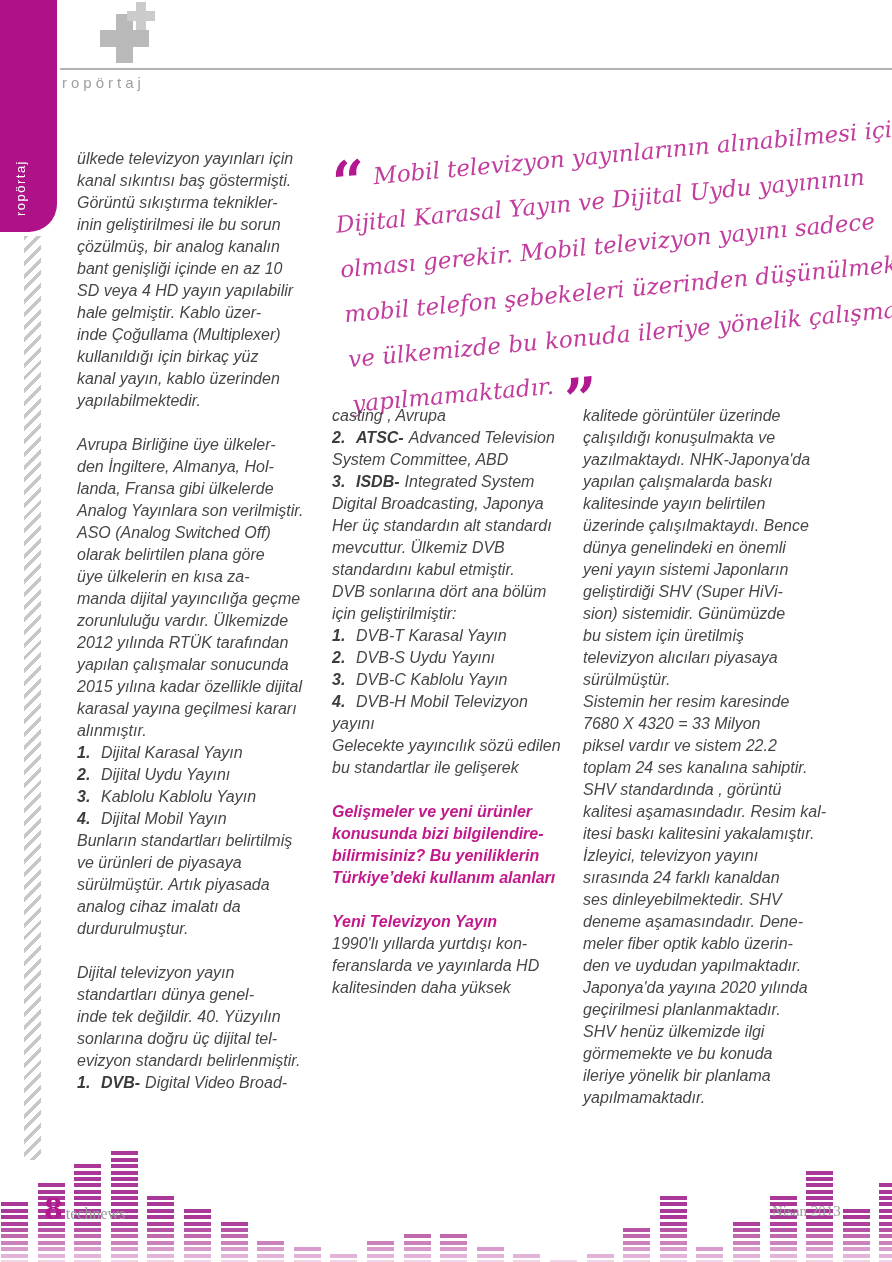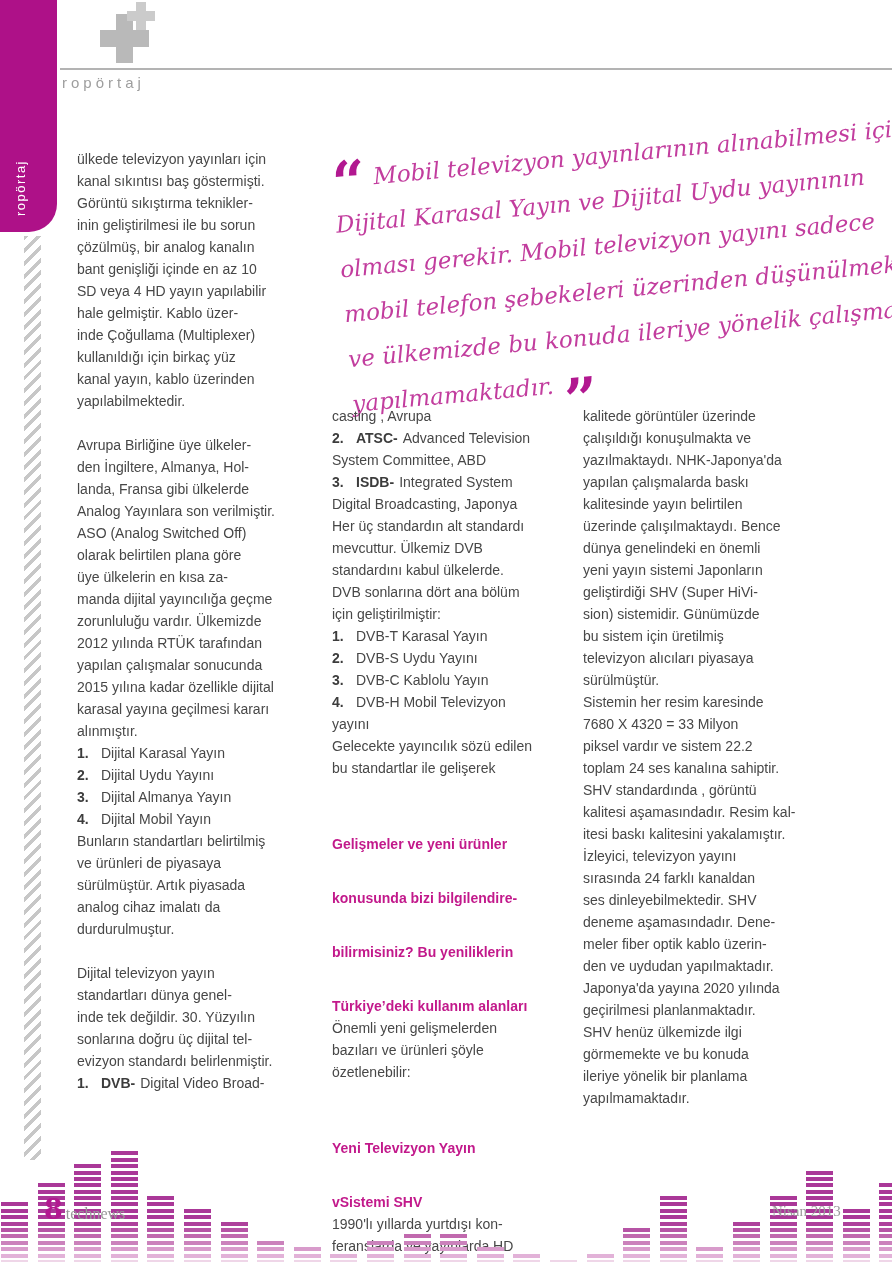--- a/index.html
+++ b/index.html
@@ -39,27 +39,27 @@
   .qline{white-space:nowrap;}
   .qmark{
     font-family:"DejaVu Serif", serif; font-style:normal; font-weight:bold;
     color:var(--marks); font-size:58px; line-height:0; vertical-align:-16px;
   }
   .qmark.open{margin-right:8px;}
   .qmark.close{margin-left:10px; vertical-align:-28px;}
   
   .col{
     position:absolute; width:250px; color:#474747;
-    font-size:14px; line-height:22px; font-weight:300;
+    font-size:16px; line-height:22px; font-weight:300;font-style:italic;
   }
   .col1{left:77px;  top:148px;}
   .col2{left:332px; top:405px;}
   .col3{left:583px; top:405px;}
   .gap{height:22px;}
-  .tline.q div, .tline.h div{color:var(--heading); font-weight:bold;margin-top:32px;}
+  .tline.q div, .tline.h div{color:var(--heading); font-weight:bold;}
   .li .num{display:inline-block; width:24px; font-weight:bold; color:#3c3c3c;}
   .li .b{font-weight:bold; color:#3c3c3c; margin-right:5px;}
   
   .equalizer{position:absolute; left:0; right:0; bottom:0; height:130px; z-index:1;}
   .eq-col{position:absolute; bottom:-2px; display:flex; flex-direction:column-reverse; row-gap:2.4px;}
   .eq-dash{width:27px; height:4px;}
   
   .footer-left{position:absolute; left:44px; top:1194px; z-index:2;}
   .pagenum{
     font-family:"DejaVu Serif", serif; font-weight:bold;
@@ -128,81 +128,75 @@
         <div>manda dijital yayıncılığa geçme</div>
         <div>zorunluluğu vardır. Ülkemizde</div>
         <div>2012 yılında RTÜK tarafından</div>
         <div>yapılan çalışmalar sonucunda</div>
         <div>2015 yılına kadar özellikle dijital</div>
         <div>karasal yayına geçilmesi kararı</div>
         <div>alınmıştır.</div>
       </div>
       <div class="tline li"><span class="num">1.</span><span>Dijital Karasal Yayın</span></div>
       <div class="tline li"><span class="num">2.</span><span>Dijital Uydu Yayını</span></div>
-      <div class="tline li"><span class="num">3.</span><span>Dijital Almanya Yayın</span></div>
+      <div class="tline li"><span class="num">3.</span><span>Kablolu Kablolu Yayın</span></div>
       <div class="tline li"><span class="num">4.</span><span>Dijital Mobil Yayın</span></div>
       <div class="tline p">
         <div>Bunların standartları belirtilmiş</div>
         <div>ve ürünleri de piyasaya</div>
         <div>sürülmüştür. Artık piyasada</div>
         <div>analog cihaz imalatı da</div>
         <div>durdurulmuştur.</div>
       </div>
       <div class="gap"></div>
       <div class="tline p">
         <div>Dijital televizyon yayın</div>
         <div>standartları dünya genel-</div>
-        <div>inde tek değildir. 30. Yüzyılın</div>
+        <div>inde tek değildir. 40. Yüzyılın</div>
         <div>sonlarına doğru üç dijital tel-</div>
         <div>evizyon standardı belirlenmiştir.</div>
       </div>
       <div class="tline li"><span class="num">1.</span><span class="b">DVB-</span><span>Digital Video Broad-</span></div>
     </div>
   <div class="col col2" id="col2">
       <div class="tline p">
         <div>casting , Avrupa</div>
       </div>
       <div class="tline li"><span class="num">2.</span><span class="b">ATSC-</span><span>Advanced Television</span></div>
       <div class="tline p">
         <div>System Committee, ABD</div>
       </div>
       <div class="tline li"><span class="num">3.</span><span class="b">ISDB-</span><span>Integrated System</span></div>
       <div class="tline p">
         <div>Digital Broadcasting, Japonya</div>
         <div>Her üç standardın alt standardı</div>
         <div>mevcuttur. Ülkemiz DVB</div>
-        <div>standardını kabul ülkelerde.</div>
+        <div>standardını kabul etmiştir.</div>
         <div>DVB sonlarına dört ana bölüm</div>
         <div>için geliştirilmiştir:</div>
       </div>
       <div class="tline li"><span class="num">1.</span><span>DVB-T Karasal Yayın</span></div>
       <div class="tline li"><span class="num">2.</span><span>DVB-S Uydu Yayını</span></div>
       <div class="tline li"><span class="num">3.</span><span>DVB-C Kablolu Yayın</span></div>
       <div class="tline li"><span class="num">4.</span><span>DVB-H Mobil Televizyon</span></div>
       <div class="tline p">
         <div>yayını</div>
         <div>Gelecekte yayıncılık sözü edilen</div>
         <div>bu standartlar ile gelişerek</div>
       </div>
       <div class="gap"></div>
       <div class="tline q">
         <div>Gelişmeler ve yeni ürünler</div>
         <div>konusunda bizi bilgilendire-</div>
         <div>bilirmisiniz? Bu yeniliklerin</div>
         <div>Türkiye’deki kullanım alanları</div>
       </div>
-      <div class="tline p">
-        <div>Önemli yeni gelişmelerden</div>
-        <div>bazıları  ve ürünleri şöyle</div>
-        <div>özetlenebilir:</div>
-      </div>
       <div class="gap"></div>
       <div class="tline h">
         <div>Yeni Televizyon Yayın</div>
-        <div>vSistemi SHV</div>
       </div>
       <div class="tline p">
         <div>1990'lı yıllarda yurtdışı kon-</div>
         <div>feranslarda ve yayınlarda HD</div>
         <div>kalitesinden daha yüksek</div>
       </div>
     </div>
   <div class="col col3" id="col3">
       <div class="tline p">
         <div>kalitede görüntüler üzerinde</div>

